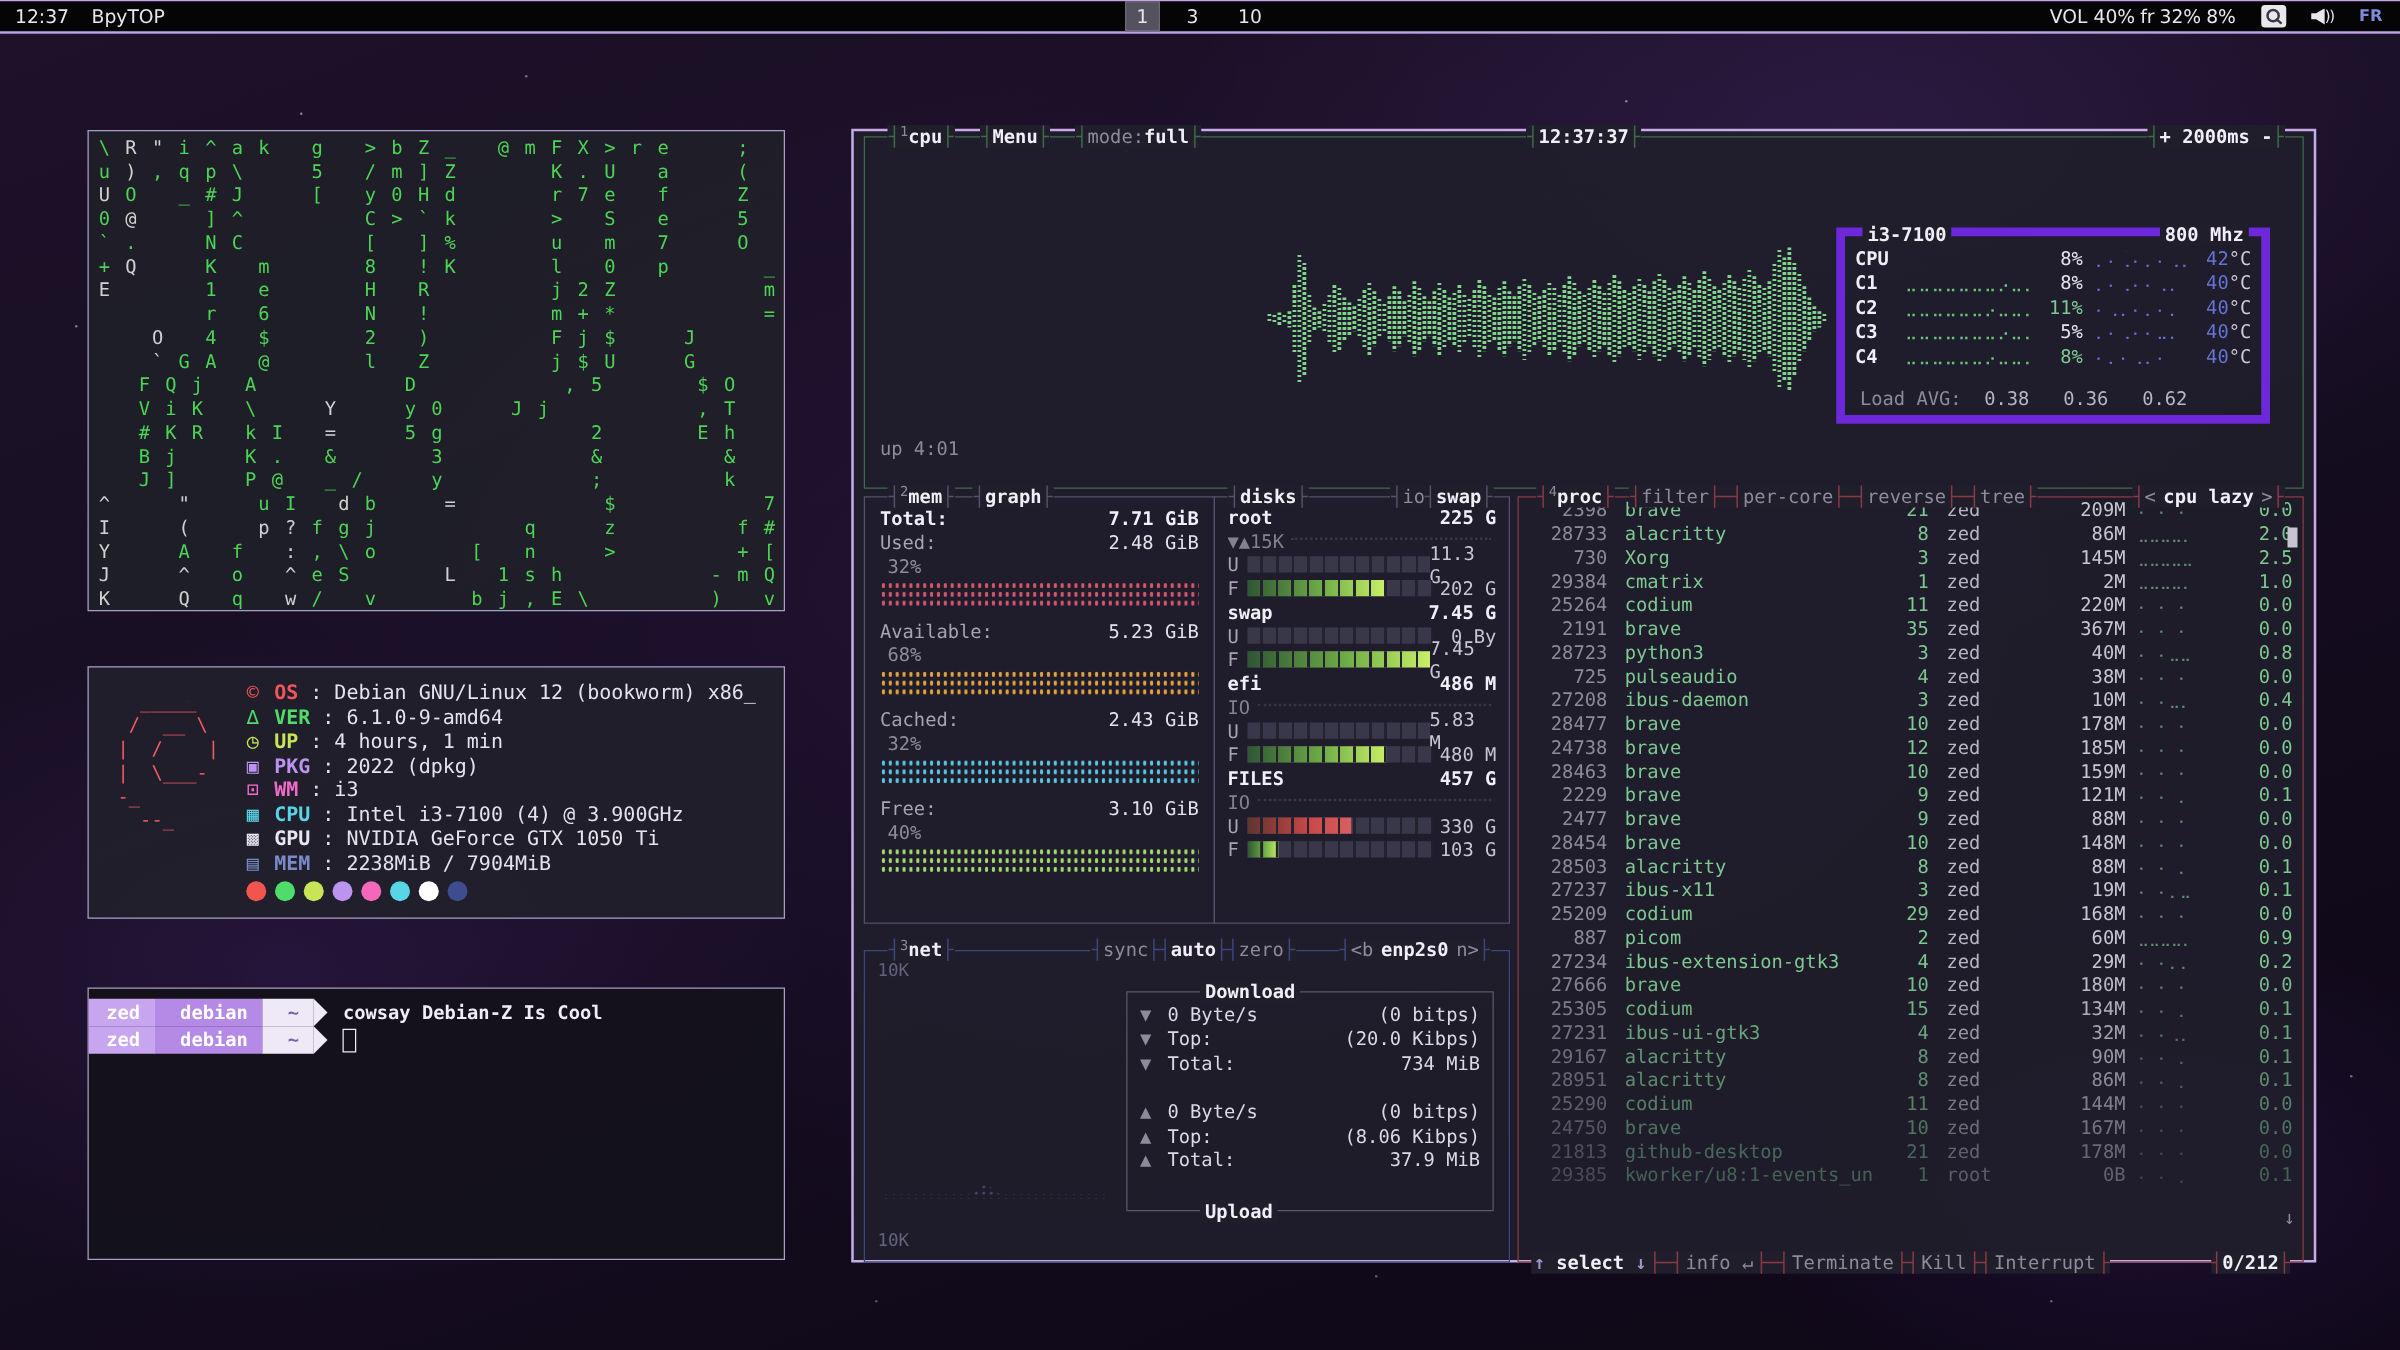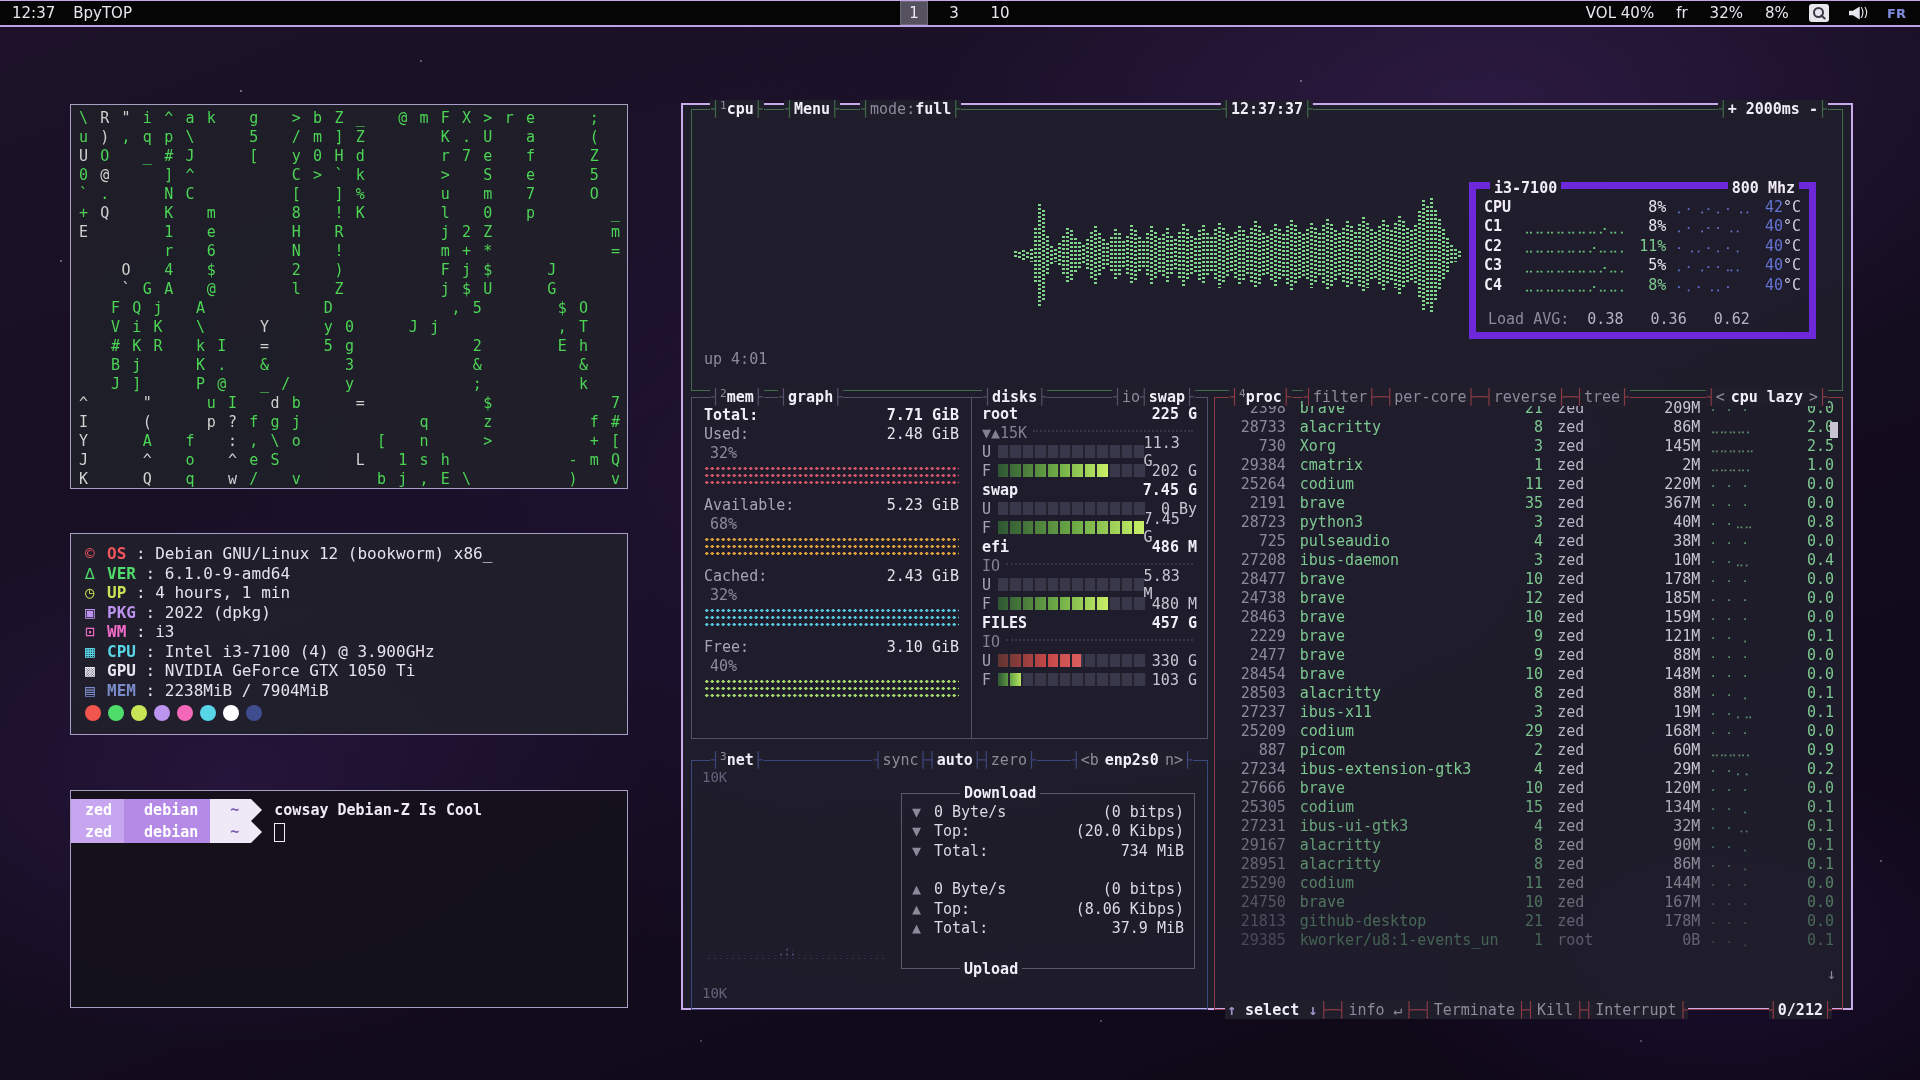--- a/index.html
+++ b/index.html
@@ -163,21 +163,21 @@
     <div class="tb-left">
       <span>12:37</span>
       <span>BpyTOP</span>
     </div>
     <div class="tb-center" id="workspaces">
         <span class="ws focused">1</span>
         <span class="ws">3</span>
         <span class="ws">10</span>
       </div>
     <div class="tb-right">
-      <span id="tb-modules" style="display: flex; gap: 22px;">
+      <span id="tb-modules" style="display: flex; gap: 4px;">
           <span>VOL 40%</span>
           <span>fr</span>
           <span>32%</span>
           <span>8%</span>
         </span>
       <span class="icon-shot">
           <b></b>
         </span>
       <span class="icon-vol">
           <s></s>
@@ -204,20 +204,26 @@
       <div class="mline"><span> </span><span> </span><span> </span><span>B</span><span> </span><span>j</span><span> </span><span> </span><span> </span><span> </span><span> </span><span>K</span><span> </span><span>.</span><span> </span><span> </span><span> </span><span>&amp;</span><span> </span><span> </span><span> </span><span> </span><span> </span><span> </span><span> </span><span>3</span><span> </span><span> </span><span> </span><span> </span><span> </span><span> </span><span> </span><span> </span><span> </span><span> </span><span> </span><span>&amp;</span><span> </span><span> </span><span> </span><span> </span><span> </span><span> </span><span> </span><span> </span><span> </span><span>&amp;</span><span> </span><span> </span><span> </span><span> </span></div>
       <div class="mline"><span> </span><span> </span><span> </span><span>J</span><span> </span><span>]</span><span> </span><span> </span><span> </span><span> </span><span> </span><span>P</span><span> </span><span>@</span><span> </span><span> </span><span> </span><span>_</span><span> </span><span>/</span><span> </span><span> </span><span> </span><span> </span><span> </span><span>y</span><span> </span><span> </span><span> </span><span> </span><span> </span><span> </span><span> </span><span> </span><span> </span><span> </span><span> </span><span>;</span><span> </span><span> </span><span> </span><span> </span><span> </span><span> </span><span> </span><span> </span><span> </span><span>k</span><span> </span><span> </span><span> </span><span> </span></div>
       <div class="mline"><span class="w">^</span><span> </span><span> </span><span> </span><span> </span><span> </span><span class="w">"</span><span> </span><span> </span><span> </span><span> </span><span> </span><span>u</span><span> </span><span>I</span><span> </span><span> </span><span> </span><span class="w">d</span><span> </span><span>b</span><span> </span><span> </span><span> </span><span> </span><span> </span><span class="w">=</span><span> </span><span> </span><span> </span><span> </span><span> </span><span> </span><span> </span><span> </span><span> </span><span> </span><span> </span><span>$</span><span> </span><span> </span><span> </span><span> </span><span> </span><span> </span><span> </span><span> </span><span> </span><span> </span><span> </span><span>7</span><span> </span></div>
       <div class="mline"><span class="w">I</span><span> </span><span> </span><span> </span><span> </span><span> </span><span class="w">(</span><span> </span><span> </span><span> </span><span> </span><span> </span><span class="w">p</span><span> </span><span class="w">?</span><span> </span><span>f</span><span> </span><span>g</span><span> </span><span>j</span><span> </span><span> </span><span> </span><span> </span><span> </span><span> </span><span> </span><span> </span><span> </span><span> </span><span> </span><span>q</span><span> </span><span> </span><span> </span><span> </span><span> </span><span>z</span><span> </span><span> </span><span> </span><span> </span><span> </span><span> </span><span> </span><span> </span><span> </span><span>f</span><span> </span><span>#</span><span> </span></div>
       <div class="mline"><span class="w">Y</span><span> </span><span> </span><span> </span><span> </span><span> </span><span>A</span><span> </span><span> </span><span> </span><span>f</span><span> </span><span> </span><span> </span><span class="w">:</span><span> </span><span>,</span><span> </span><span>\</span><span> </span><span>o</span><span> </span><span> </span><span> </span><span> </span><span> </span><span> </span><span> </span><span>[</span><span> </span><span> </span><span> </span><span>n</span><span> </span><span> </span><span> </span><span> </span><span> </span><span>&gt;</span><span> </span><span> </span><span> </span><span> </span><span> </span><span> </span><span> </span><span> </span><span> </span><span>+</span><span> </span><span>[</span><span> </span></div>
       <div class="mline"><span class="w">J</span><span> </span><span> </span><span> </span><span> </span><span> </span><span class="w">^</span><span> </span><span> </span><span> </span><span>o</span><span> </span><span> </span><span> </span><span class="w">^</span><span> </span><span>e</span><span> </span><span>S</span><span> </span><span> </span><span> </span><span> </span><span> </span><span> </span><span> </span><span class="w">L</span><span> </span><span> </span><span> </span><span>1</span><span> </span><span>s</span><span> </span><span>h</span><span> </span><span> </span><span> </span><span> </span><span> </span><span> </span><span> </span><span> </span><span> </span><span> </span><span> </span><span>-</span><span> </span><span>m</span><span> </span><span>Q</span><span> </span></div>
       <div class="mline"><span class="w">K</span><span> </span><span> </span><span> </span><span> </span><span> </span><span class="w">Q</span><span> </span><span> </span><span> </span><span>q</span><span> </span><span> </span><span> </span><span class="w">w</span><span> </span><span>/</span><span> </span><span> </span><span> </span><span>v</span><span> </span><span> </span><span> </span><span> </span><span> </span><span> </span><span> </span><span>b</span><span> </span><span>j</span><span> </span><span>,</span><span> </span><span>E</span><span> </span><span>\</span><span> </span><span> </span><span> </span><span> </span><span> </span><span> </span><span> </span><span> </span><span> </span><span>)</span><span> </span><span> </span><span> </span><span>v</span><span> </span></div>
     </div>
 
   <div class="term fetch">
+    <pre class="flogo">   _____
+  /  __ \
+ |  /    |
+ |  \___-
+ -_
+   --_</pre>
     <div class="flines" id="fetchlines">
         <div class="fline"><span class="ic" style="color: rgb(242, 85, 92);">©</span><span class="lb" style="color: rgb(242, 85, 92);">OS </span><span class="vl"> : Debian GNU/Linux 12 (bookworm) x86_</span></div>
         <div class="fline"><span class="ic" style="color: rgb(79, 220, 107);">∆</span><span class="lb" style="color: rgb(79, 220, 107);">VER</span><span class="vl"> : 6.1.0-9-amd64</span></div>
         <div class="fline"><span class="ic" style="color: rgb(199, 229, 86);">◷</span><span class="lb" style="color: rgb(199, 229, 86);">UP </span><span class="vl"> : 4 hours, 1 min</span></div>
         <div class="fline"><span class="ic" style="color: rgb(189, 147, 240);">▣</span><span class="lb" style="color: rgb(189, 147, 240);">PKG</span><span class="vl"> : 2022 (dpkg)</span></div>
         <div class="fline"><span class="ic" style="color: rgb(243, 107, 200);">⊡</span><span class="lb" style="color: rgb(243, 107, 200);">WM </span><span class="vl"> : i3</span></div>
         <div class="fline"><span class="ic" style="color: rgb(88, 214, 232);">▦</span><span class="lb" style="color: rgb(88, 214, 232);">CPU</span><span class="vl"> : Intel i3-7100 (4) @ 3.900GHz</span></div>
         <div class="fline"><span class="ic" style="color: rgb(233, 230, 240);">▩</span><span class="lb" style="color: rgb(233, 230, 240);">GPU</span><span class="vl"> : NVIDIA GeForce GTX 1050 Ti</span></div>
         <div class="fline"><span class="ic" style="color: rgb(122, 139, 201);">▤</span><span class="lb" style="color: rgb(122, 139, 201);">MEM</span><span class="vl"> : 2238MiB / 7904MiB</span></div>
         <div class="fdots">
@@ -863,21 +869,21 @@
             <span class="c-user">zed</span>
             <span class="c-mem">29M</span>
             <span class="c-gr">⠄ ⠄⡀⡀</span>
             <span class="c-cpu">0.2</span>
           </div>
           <div class="prow" style="opacity: 0.93;">
             <span class="c-pid">27666</span>
             <span class="c-prog">brave</span>
             <span class="c-tr">10</span>
             <span class="c-user">zed</span>
-            <span class="c-mem">120M</span>
+            <span class="c-mem">180M</span>
             <span class="c-gr">⠄ ⠄ ⠄</span>
             <span class="c-cpu">0.0</span>
           </div>
           <div class="prow" style="opacity: 0.86;">
             <span class="c-pid">25305</span>
             <span class="c-prog">codium</span>
             <span class="c-tr">15</span>
             <span class="c-user">zed</span>
             <span class="c-mem">134M</span>
             <span class="c-gr">⠄ ⠄ ⡀</span>

